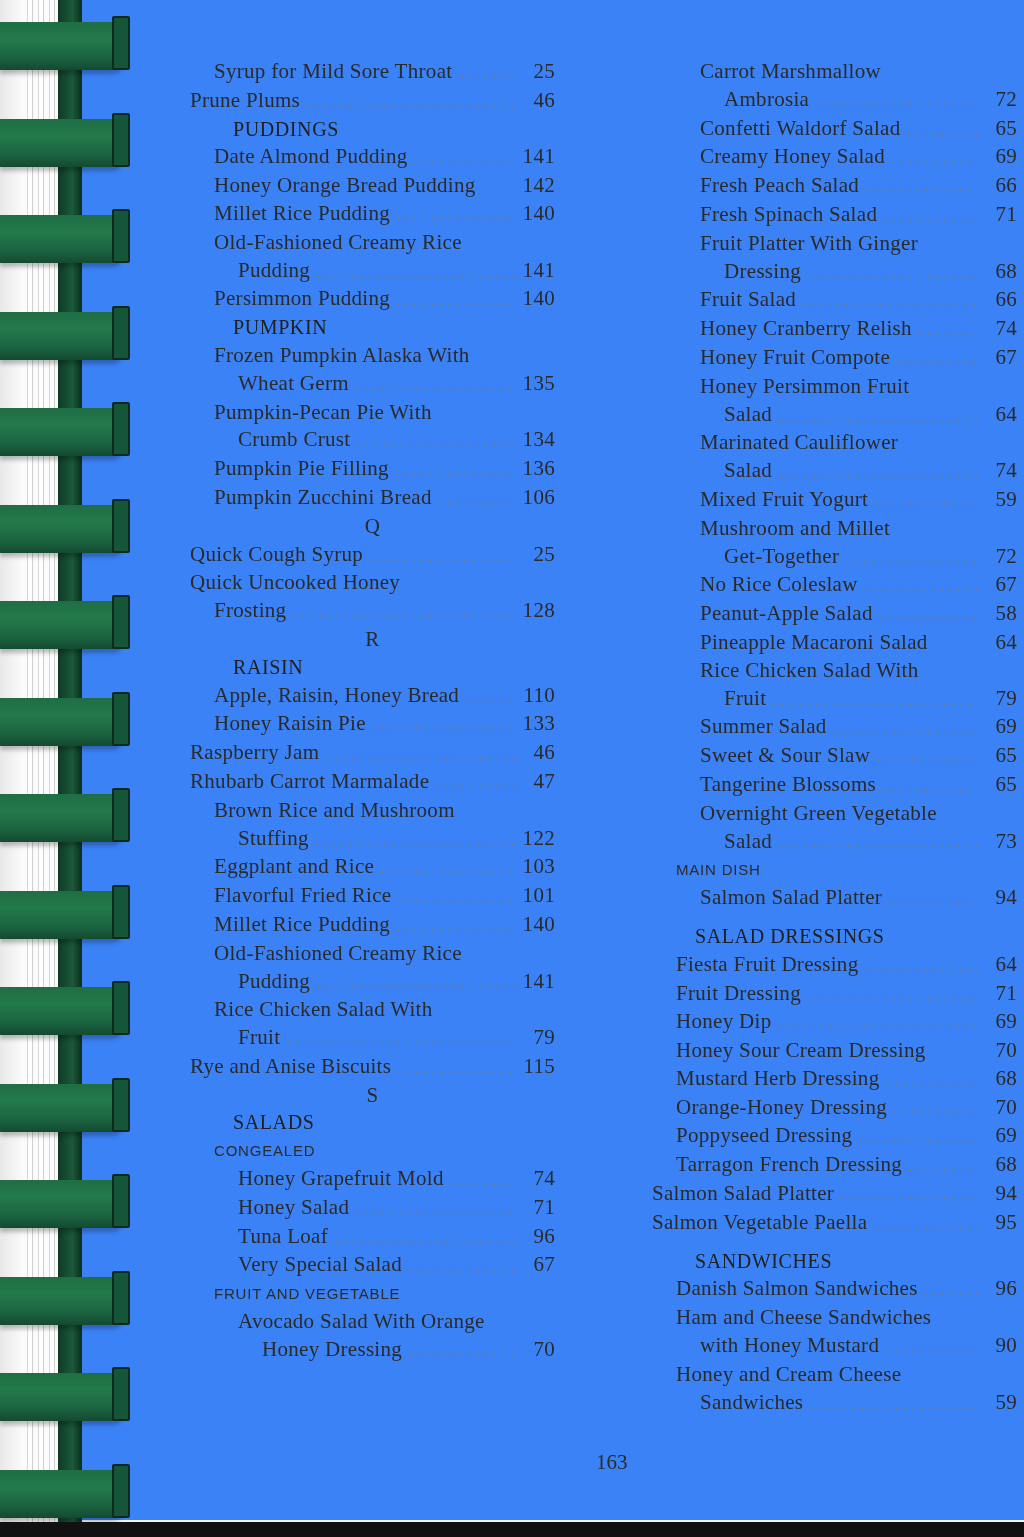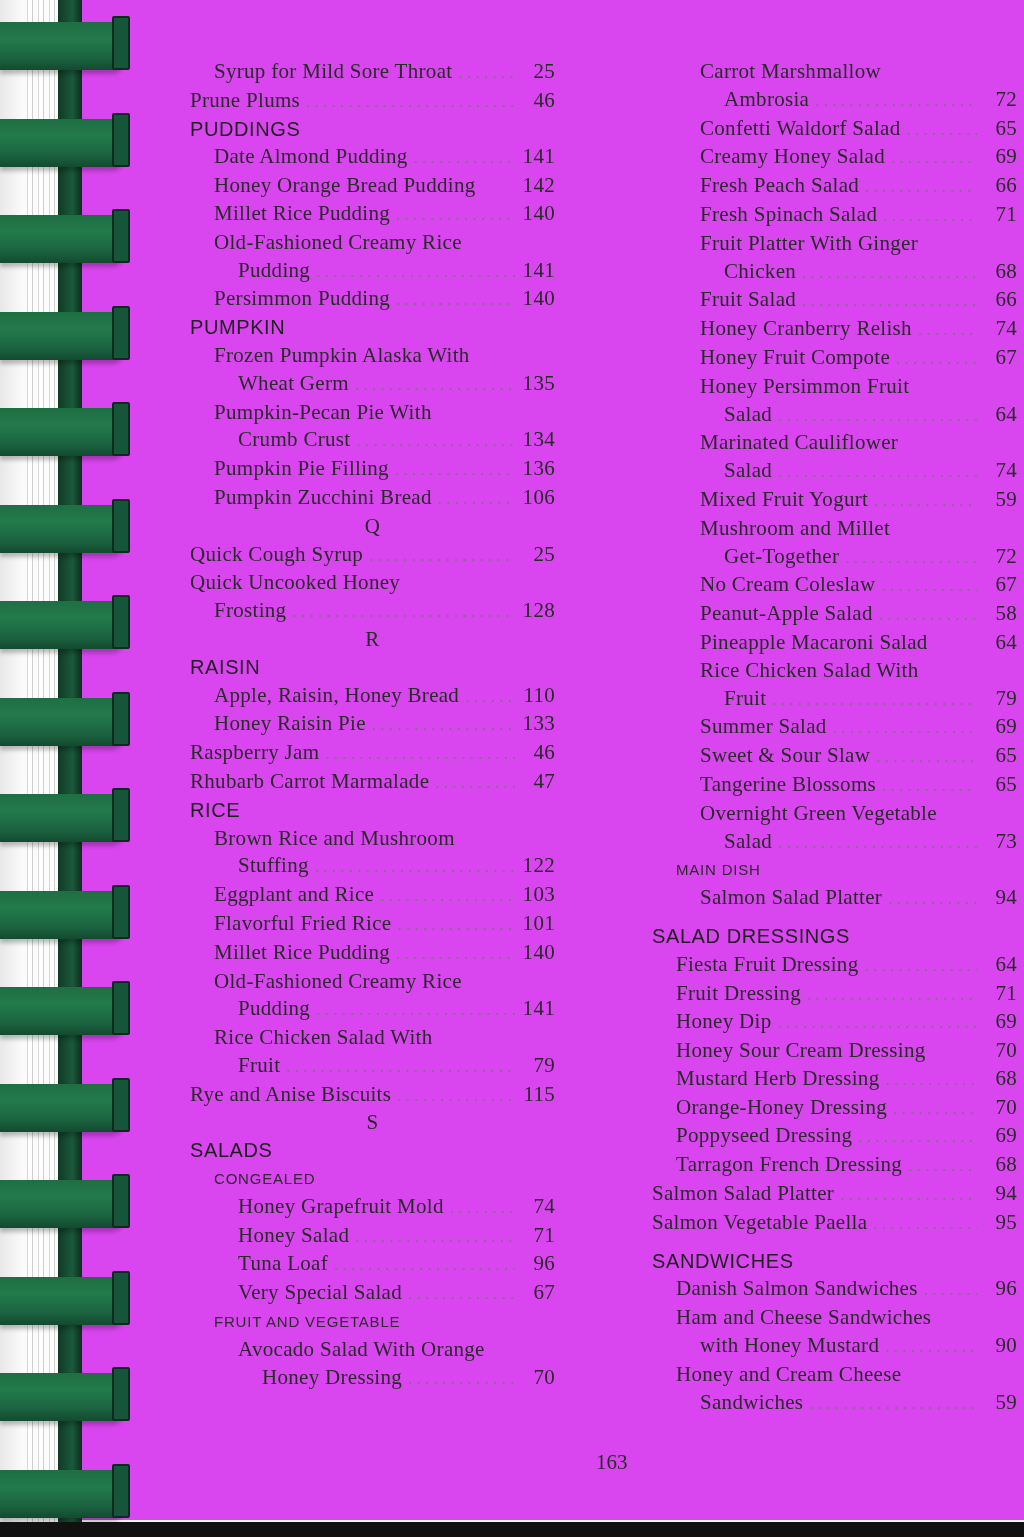--- a/index.html
+++ b/index.html
@@ -5,21 +5,21 @@
   html, body { margin: 0; padding: 0; }
   body {
     width: 1024px; height: 1537px; overflow: hidden;
     background: #f6f7f8;
     position: relative;
     font-family: "Liberation Serif", "DejaVu Serif", serif;
     color: #2a2a2a;
   }
   .page {
     position: absolute; left: 0; top: 0; width: 1024px; height: 1520px;
-    background: #d946ef;
+    background: #3b82f6;
   }
   .bottom-edge {
     position: absolute; left: 0; top: 1522px; width: 1024px; height: 15px;
     background: #111;
   }
   
   .spine {
     position: absolute; left: 0; top: 0; width: 140px; height: 1537px;
   }
   .spine .sheets {
@@ -53,21 +53,21 @@
   .col-left { left: 190px; width: 365px; }
   .col-right { left: 652px; width: 365px; }
   .entry { position: relative; white-space: nowrap; display: flex; align-items: baseline; }
   .entry .t { white-space: nowrap; }
   .entry .dots {
     flex: 1; overflow: hidden; margin: 0 6px; color: #777; letter-spacing: 3px; font-size: 17px;
   }
   .entry .dots::before { content: ". . . . . . . . . . . . . . . . . . . . . . . . . . . . . . . . . . . . . . . ."; letter-spacing: 0; white-space: nowrap; }
   .entry .p { min-width: 34px; text-align: right; }
   .entry.nodots .t { flex: 1; }
-  .heading { font-family: Liberation Sans, sans-serif; font-size: 20px; letter-spacing: 0.6px; color: #1f1f1f; }
+  .heading { font-family: Liberation Serif, serif; font-size: 20px; letter-spacing: 0.6px; color: #1f1f1f; margin-left: 43px; }
   .subheading { font-family: "Liberation Sans", "DejaVu Sans", sans-serif; font-size: 15px; letter-spacing: 0.8px; color: #2c2c2c; }
   .letter { text-align: center; font-size: 21px; }
   .gap { height: 10px; }
   .i0 { padding-left: 0; }
   .i1 { padding-left: 24px; }
   .i2 { padding-left: 48px; justify-content: flex-end; }
   .i3 { padding-left: 72px; justify-content: flex-end; }
   .page-number {
     position: absolute; left: 596px; top: 1450px; font-size: 21px;
   }
@@ -227,21 +227,20 @@
       <div class="entry i0">
         <span class="t">Raspberry Jam</span>
         <span class="dots"></span>
         <span class="p">46</span>
       </div>
       <div class="entry i0">
         <span class="t">Rhubarb Carrot Marmalade</span>
         <span class="dots"></span>
         <span class="p">47</span>
       </div>
-      <div class="heading i0">RICE</div>
       <div class="entry nodots i1">
         <span class="t">Brown Rice and Mushroom</span>
       </div>
       <div class="entry i2">
         <span class="t">Stuffing</span>
         <span class="dots"></span>
         <span class="p">122</span>
       </div>
       <div class="entry i1">
         <span class="t">Eggplant and Rice</span>
@@ -338,21 +337,21 @@
       </div>
       <div class="entry i2">
         <span class="t">Fresh Spinach Salad</span>
         <span class="dots"></span>
         <span class="p">71</span>
       </div>
       <div class="entry nodots i2">
         <span class="t">Fruit Platter With Ginger</span>
       </div>
       <div class="entry i3">
-        <span class="t">Chicken</span>
+        <span class="t">Dressing</span>
         <span class="dots"></span>
         <span class="p">68</span>
       </div>
       <div class="entry i2">
         <span class="t">Fruit Salad</span>
         <span class="dots"></span>
         <span class="p">66</span>
       </div>
       <div class="entry i2">
         <span class="t">Honey Cranberry Relish</span>
@@ -387,21 +386,21 @@
       </div>
       <div class="entry nodots i2">
         <span class="t">Mushroom and Millet</span>
       </div>
       <div class="entry i3">
         <span class="t">Get-Together</span>
         <span class="dots"></span>
         <span class="p">72</span>
       </div>
       <div class="entry i2">
-        <span class="t">No Cream Coleslaw</span>
+        <span class="t">No Rice Coleslaw</span>
         <span class="dots"></span>
         <span class="p">67</span>
       </div>
       <div class="entry i2">
         <span class="t">Peanut-Apple Salad</span>
         <span class="dots"></span>
         <span class="p">58</span>
       </div>
       <div class="entry i2 nodots">
         <span class="t">Pineapple Macaroni Salad</span>

